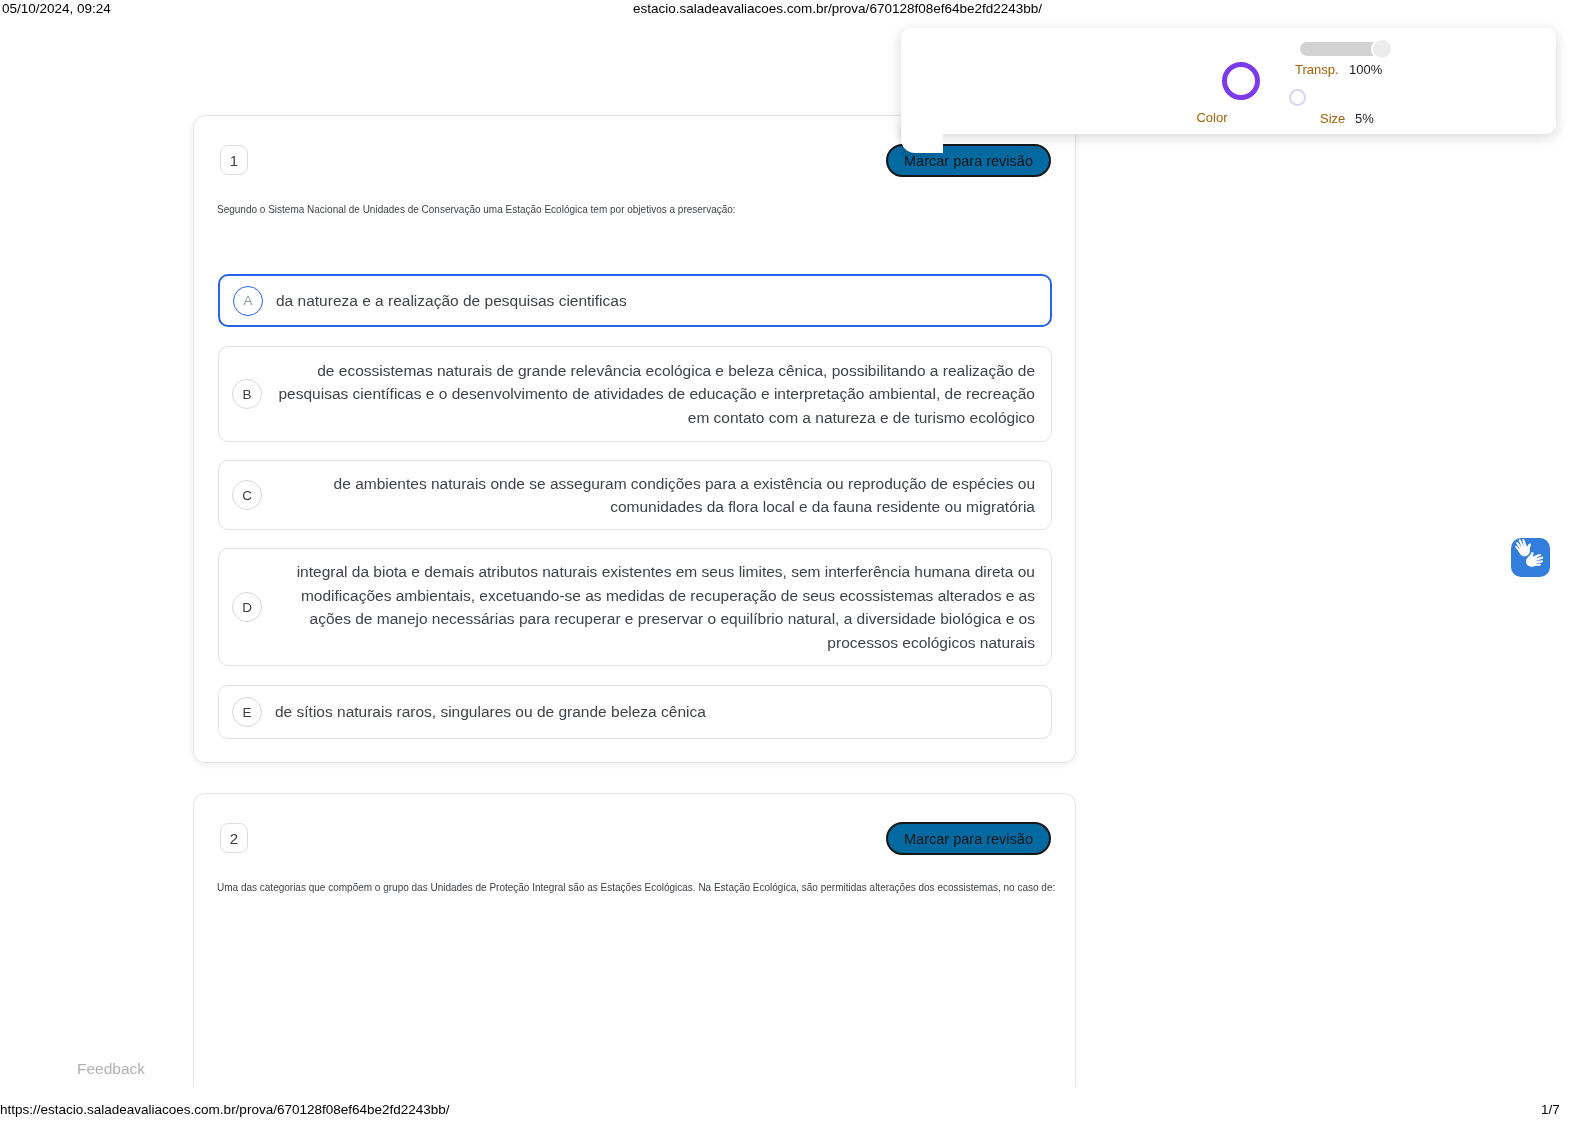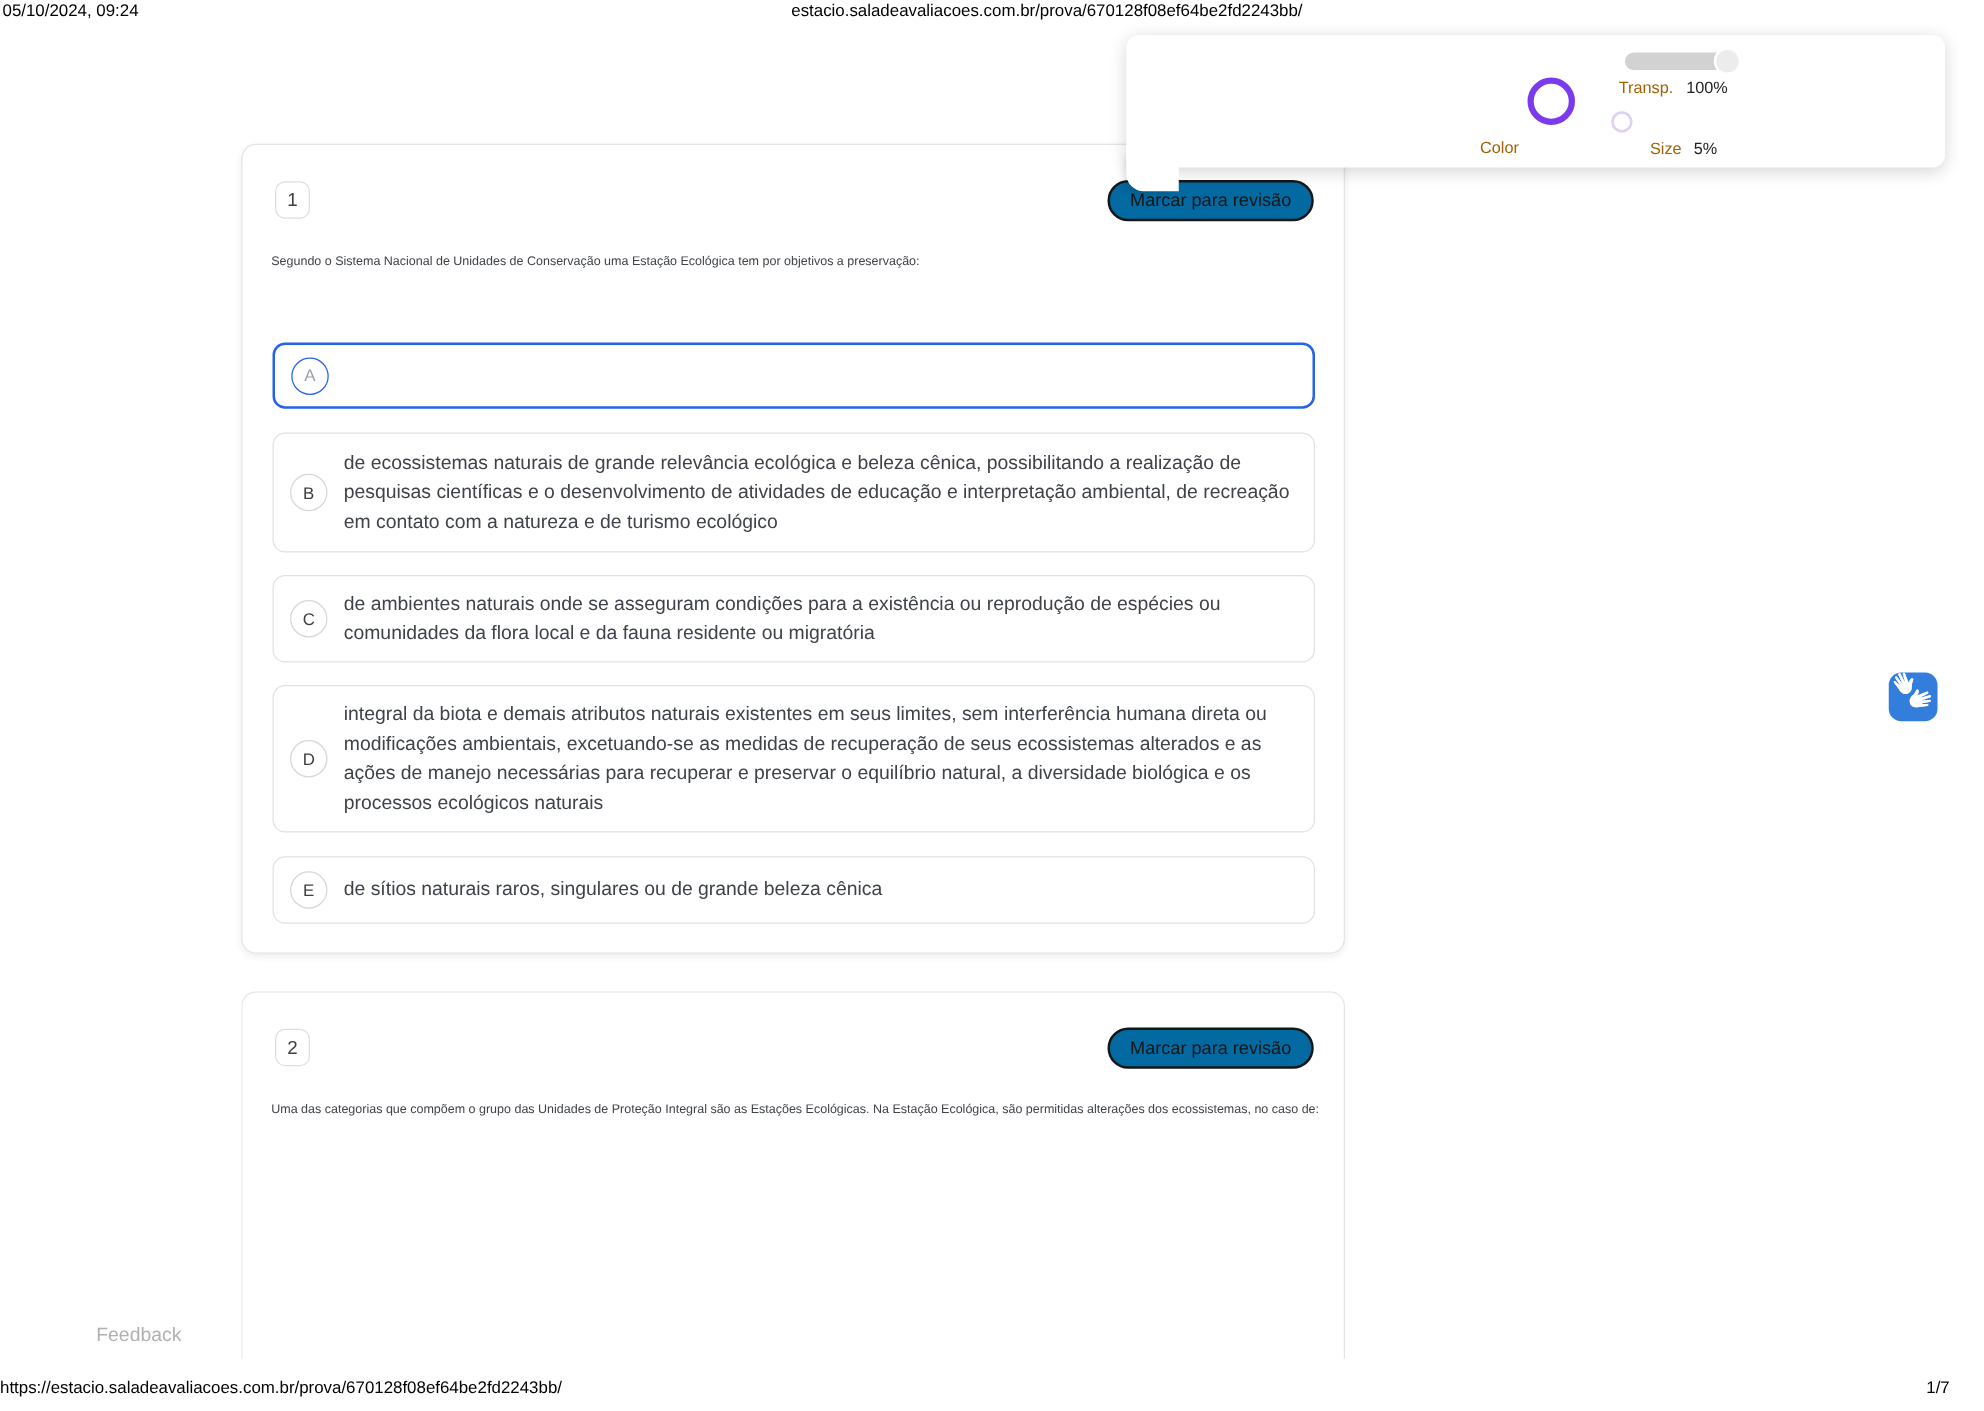--- a/index.html
+++ b/index.html
@@ -46,33 +46,33 @@
   #opt-d { top:432px; height:118px; }
   #opt-e { top:569px; height:54px; }
   .opt-badge { position:absolute; left:13px; top:50%; transform:translateY(-50%);
     width:30px; height:30px; border-radius:50%; border:1.5px solid #d5d7db;
     display:flex; align-items:center; justify-content:center; font-size:13.5px;
     color:#3c4043; background:#fff; }
   .opt.selected .opt-badge { border-color:#2563eb; color:#9aa0a6; }
   .opt-text { font-size:15.5px; line-height:23.5px; color:#3f4349;
     margin-left:56px; margin-right:16px; width:760px; }
   .opt-text.left { text-align:left; }
-  .opt-text.center { text-align:left; }
+  .opt-text.center { text-align:right; }
 
   
   #toolbar { left:901px; top:28px; width:655px; height:106px; background:#fff;
     border-radius:10px; box-shadow:0 3px 14px rgba(0,0,0,0.16); z-index:50; }
   #toolbar-tail { left:901px; top:118px; width:42px; height:35px; background:#fff;
     border-radius:0 0 0 14px; z-index:51;
     box-shadow:-4px 5px 7px -3px rgba(0,0,0,0.15); }
   #color-swatch { left:321px; top:34px; width:38px; height:38px;
     border-radius:50%; border:5px solid #7c3aed; cursor:pointer; }
   .tb-label { font-size:13px; color:#a16207; white-space:nowrap; }
   .tb-value { font-size:13px; color:#222; font-weight:500; white-space:nowrap; }
-  #color-label { left:283px; top:82px; width:56px; }
+  #color-label { left:283px; top:82px; width:56px; text-align:center; }
   #transp-track { left:399px; top:14px; width:90px; height:14px; border-radius:7px;
     background:#d2d2d2; cursor:pointer; }
   #transp-knob { position:absolute; right:-3px; top:-4px; width:22px; height:22px;
     border-radius:50%; background:#ececec; border:2px solid #fff; }
   #transp-label { left:394px; top:34px; }
   #transp-value { left:448px; top:34px; }
   #size-preview { left:388px; top:61px; width:17px; height:17px; border-radius:50%;
     border:2px solid #ddd0f6; }
   #size-label { left:395px; top:83px;margin-left:24px; }
   #size-value { left:454px; top:83px; }
@@ -92,20 +92,21 @@
 <div class="abs print-text" id="hdr-date">05/10/2024, 09:24</div>
 <div class="abs print-text" id="hdr-url">estacio.saladeavaliacoes.com.br/prova/670128f08ef64be2fd2243bb/</div>
 
 <div class="card" id="card-1">
   <div class="num-badge">1</div>
   <button class="review-btn">Marcar para revisão</button>
   <div class="q-text">Segundo o Sistema Nacional de Unidades de Conservação uma Estação Ecológica tem por objetivos a preservação:</div>
 
   <div class="opt selected" id="opt-a">
     <span class="opt-badge">A</span>
+    <span class="opt-text left">da natureza e a realização de pesquisas cientificas</span>
   </div>
   <div class="opt" id="opt-b">
     <span class="opt-badge">B</span>
     <span class="opt-text center">de ecossistemas naturais de grande relevância ecológica e beleza cênica, possibilitando a realização de pesquisas científicas e o desenvolvimento de atividades de educação e interpretação ambiental, de recreação em contato com a natureza e de turismo ecológico</span>
   </div>
   <div class="opt" id="opt-c">
     <span class="opt-badge">C</span>
     <span class="opt-text center">de ambientes naturais onde se asseguram condições para a existência ou reprodução de espécies ou comunidades da flora local e da fauna residente ou migratória</span>
   </div>
   <div class="opt" id="opt-d">

